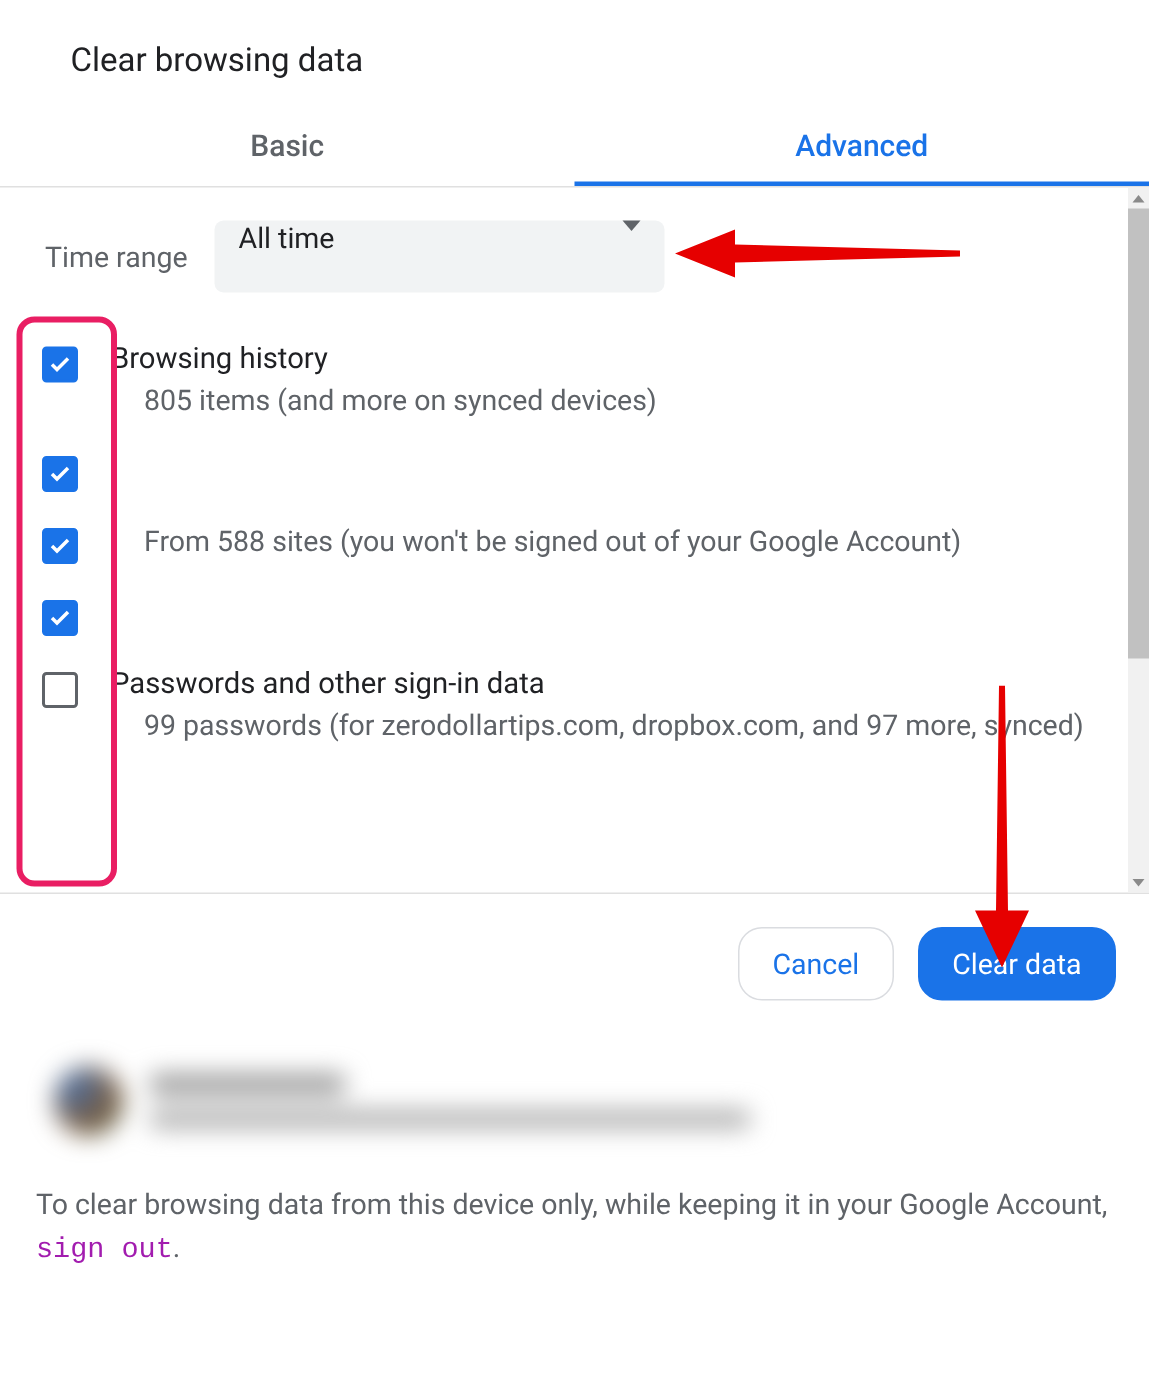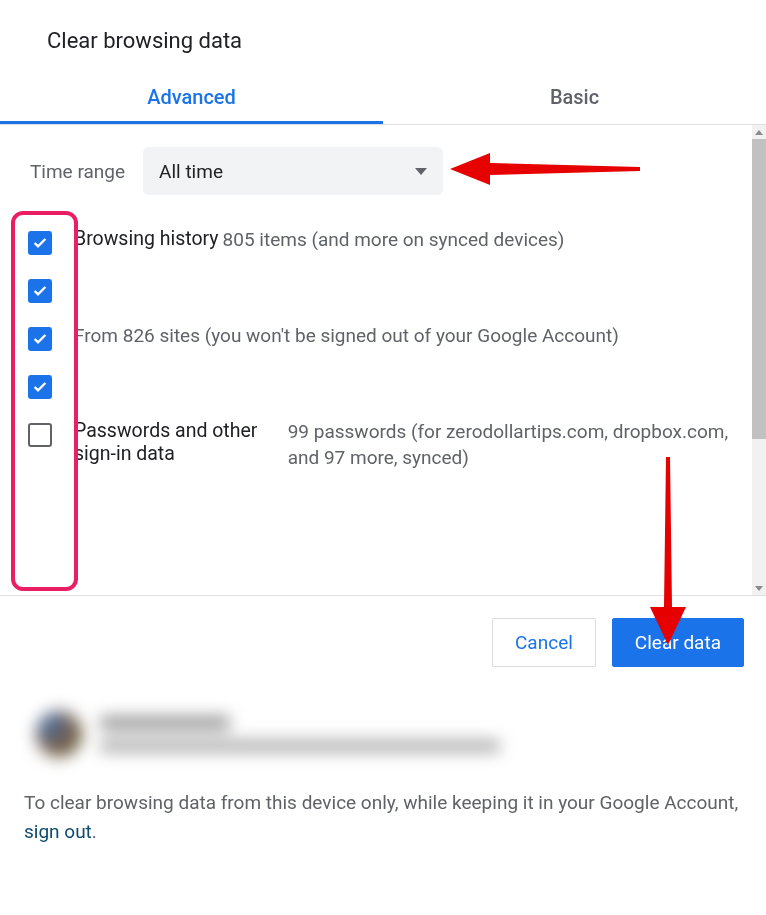--- a/index.html
+++ b/index.html
@@ -96,21 +96,20 @@
   .timerange-label {
     font-size: 19px;
     color: #5f6368;
   }
   .dropdown {
     width: 300px;
     height: 48px;
     background: #f1f3f4;
     border-radius: 6px;
     display: flex;
-    align-items: center;
     justify-content: space-between;
     padding: 0 16px;
     cursor: pointer;
     font-size: 19px;
     color: #202124;
   }
   .dropdown-caret {
     width: 0; height: 0;
     border-left: 6px solid transparent;
     border-right: 6px solid transparent;
@@ -145,32 +144,33 @@
   .cbox.unchecked {
     background: #fff;
     border: 2.5px solid #5f6368;
   }
   .check-svg {
     width: 16px;
     height: 16px;
   }
   .item-text {
     display: flex;
-    flex-direction: row;
+    flex-direction: column;
     gap: 4px;
     flex: 1;
   }
   .item-title {
     font-size: 19.5px;
     color: #202124;
   }
   .item-sub {
     font-size: 19px;
     color: #5f6368;
     line-height: 1.35;
+    margin-left: 22px;
   }
   .highlight-rect {
     position: absolute;
     left: 11px;
     top: 86px;
     width: 67px;
     height: 380px;
     border: 4px solid #e91e63;
     border-radius: 12px;
     pointer-events: none;
@@ -191,21 +191,21 @@
   .footer {
     display: flex;
     justify-content: flex-end;
     gap: 16px;
     padding: 22px 22px 22px 22px;
     align-items: center;
   }
   .btn {
     padding: 12px 22px;
     font-size: 19px;
-    border-radius: 2px;
+    border-radius: 16px;
     cursor: pointer;
     font-family: inherit;
   }
   .btn-secondary {
     background: #fff;
     border: 1px solid #dadce0;
     color: #1a73e8;
   }
   .btn-primary {
     background: #1a73e8;
@@ -235,33 +235,34 @@
     gap: 10px;
   }
   .blur-line1 { width: 130px; height: 14px; background:#999; border-radius:4px;}
   .blur-line2 { width: 400px; height: 12px; background:#aaa; border-radius:4px;}
   .bottom-text {
     font-size: 19px;
     color: #5f6368;
     line-height: 1.5;
   }
   .link {
-    color: #0c4a6e;
-    cursor: pointer;
+    color: #a21caf;
+    cursor: pointer;
+    font-family: Liberation Mono, monospace;
   }
 </style>
 </head>
 <body>
 
 <div class="dialog">
   <div class="title">Clear browsing data</div>
 
   <div class="tabs">
+    <div class="tab">Basic</div>
     <div class="tab active">Advanced</div>
-    <div class="tab">Basic</div>
   </div>
 
   <div class="body-area">
     <div class="scroll-area">
 
       <div class="timerange-row">
         <span class="timerange-label">Time range</span>
         <div class="dropdown">
           <span>All time</span>
           <span class="dropdown-caret"></span>
@@ -296,21 +297,21 @@
 
         <div class="item-row">
           <div class="checkbox-wrap">
             <div class="cbox checked">
               <svg class="check-svg" viewBox="0 0 24 24">
                   <path fill="none" stroke="#fff" stroke-width="3.5" d="M4 12l5 5L20 6"></path>
                 </svg>
             </div>
           </div>
           <div class="item-text">
-            <span class="item-sub">From 826 sites (you won't be signed out of your Google Account)</span>
+            <span class="item-sub">From 588 sites (you won't be signed out of your Google Account)</span>
           </div>
         </div>
 
         <div class="item-row">
           <div class="checkbox-wrap">
             <div class="cbox checked">
               <svg class="check-svg" viewBox="0 0 24 24">
                   <path fill="none" stroke="#fff" stroke-width="3.5" d="M4 12l5 5L20 6"></path>
                 </svg>
             </div>

